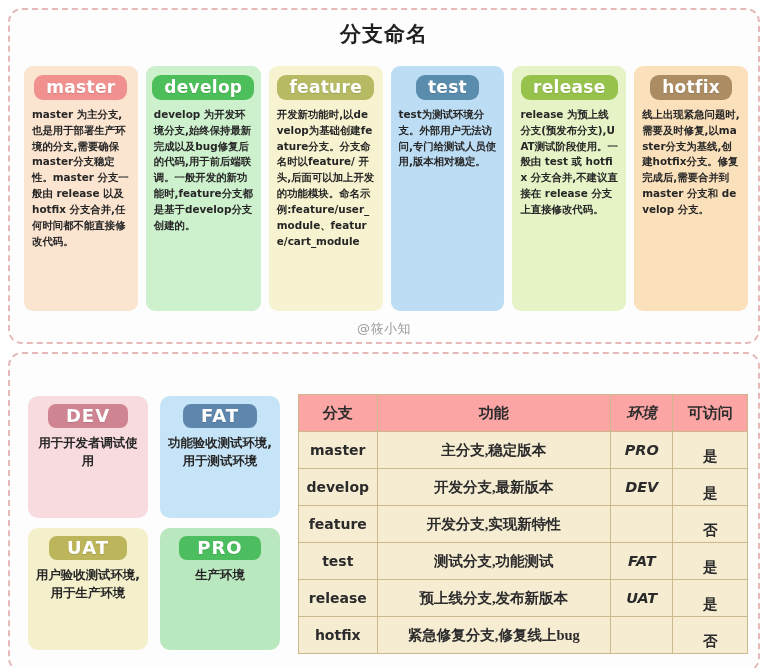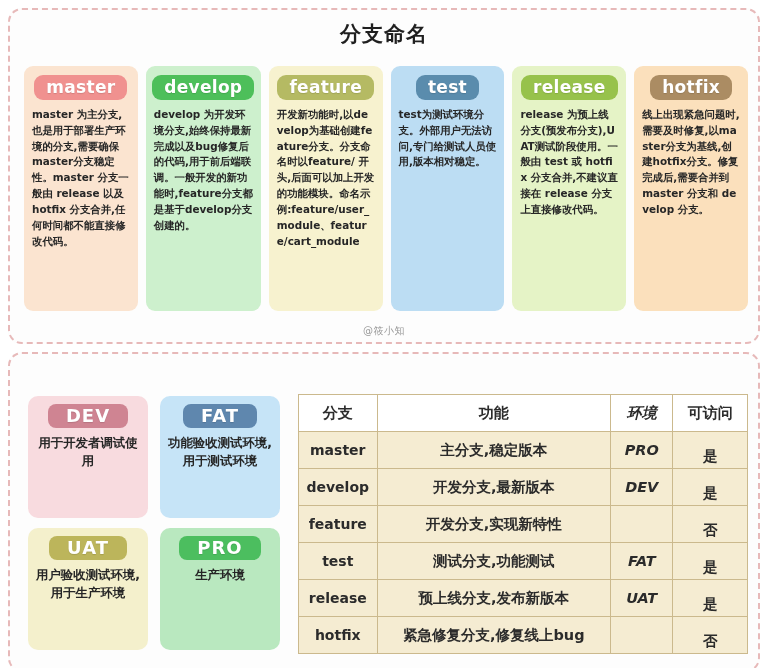--- a/index.html
+++ b/index.html
@@ -111,21 +111,21 @@
   .c-hotfix      { background: #fbe0bc; }
   .chip-hotfix   { background: #ab8c63; }
 
   
   .watermark {
     position: absolute;
     left: 0;
     right: 0;
     bottom: 4px;
     text-align: center;
-    font-size: 10px;
+    font-size: 13px;
     color: #9a9a9a;
     letter-spacing: 0.5px;
   }
 
   
   .env-grid {
     position: absolute;
     left: 18px;
     top: 42px;
     width: 262px;
@@ -192,25 +192,25 @@
     border: 1px solid #cbb98d;
     text-align: center;
     font-weight: bold;
     color: #2b2b2b;
     background: #f5ecd2;
     padding: 2px 2px;
     height: 37px;
   }
 
   table.map-table tr.head td {
-    background: #ffffff;
+    background: #fca5a5;
   }
 
   .col-branch { width: 78px;  font-size: 14px; }
-  .col-func   { width: 232px; font-size: 14.5px; }
+  .col-func   { width: 232px; font-size: 14.5px; font-family: Liberation Serif, serif; }
   .col-env    { width: 62px;  font-size: 14.5px; font-style: italic; }
   .col-acc    { width: 74px;  font-size: 14.5px; }
 
   .head .col-branch,
   .head .col-func,
   .head .col-env,
   .head .col-acc { font-size: 15px; }
 
   .acc-cell { vertical-align: bottom; padding-bottom: 3px; }
 </style>

